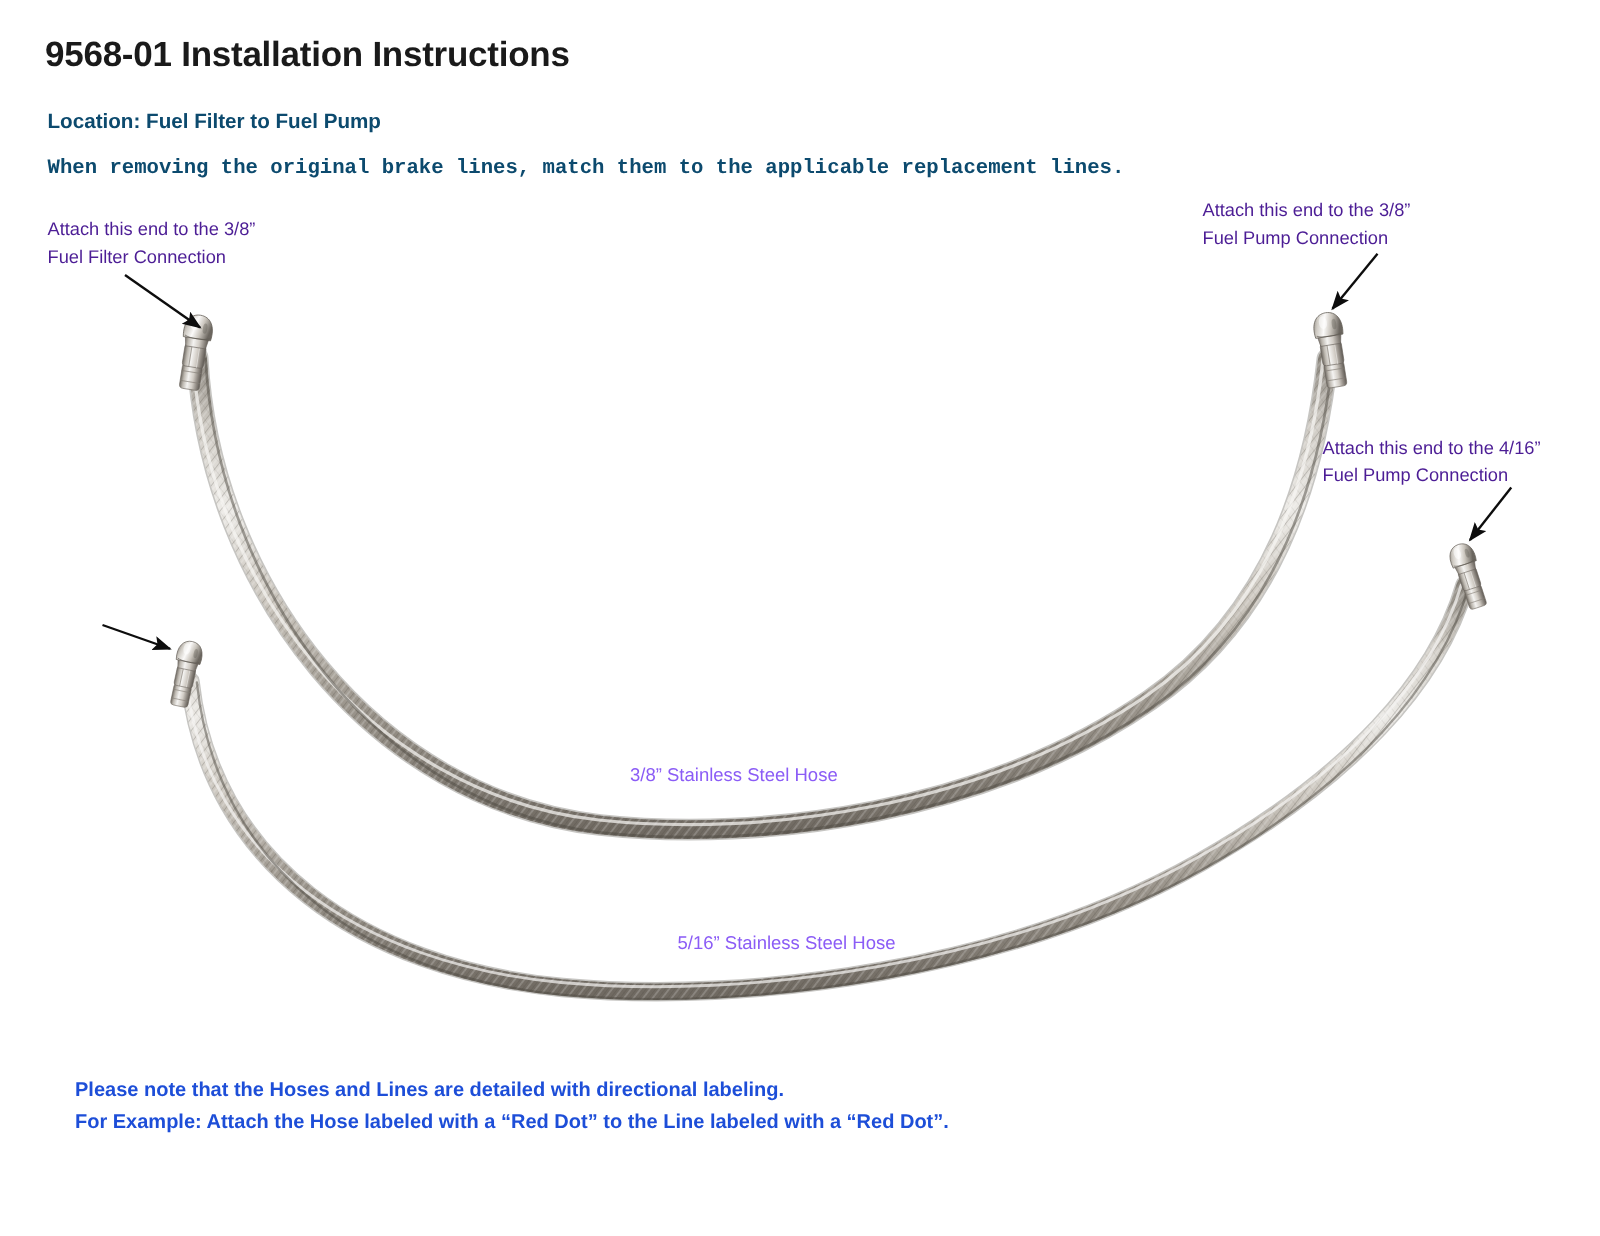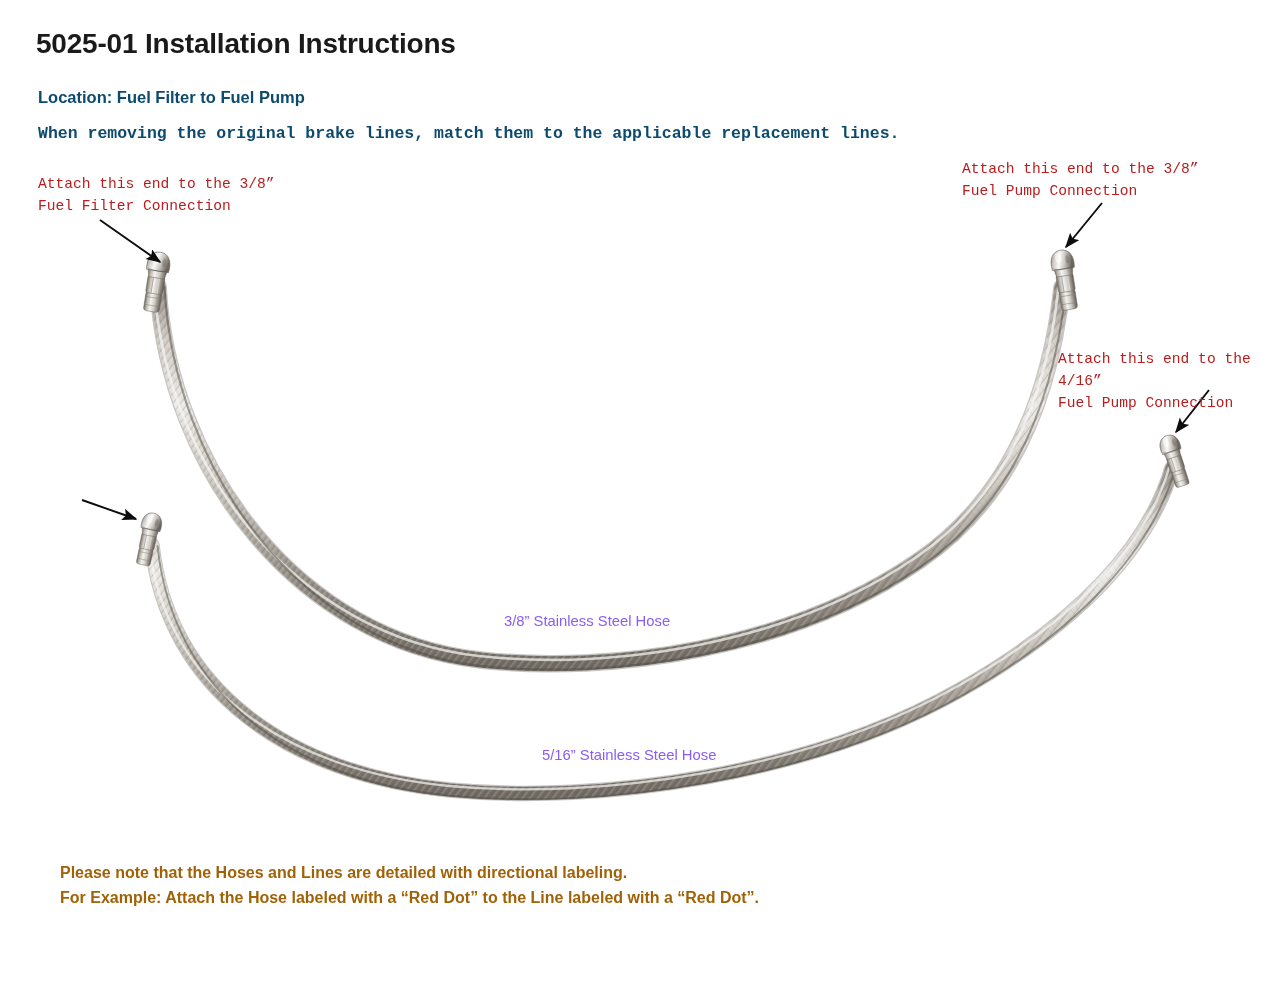--- a/index.html
+++ b/index.html
@@ -36,44 +36,43 @@
     color: #0c4a6e;
     white-space: nowrap;
   }
   #intro-1 { top: 88px; }
   #intro-2 { top: 124px; font-family: Liberation Mono, monospace; }
 
   .callout {
     position: absolute;
     font-size: 14.6px;
     line-height: 22px;
-    color: #b91c1c;
+    color: #4c1d95;
     white-space: pre-line;
-    font-family: Liberation Mono, monospace;
   }
   #callout-a { left: 38px;   top: 173px; }
   #callout-b { left: 962px;  top: 158px; }
   #callout-c { left: 1058px; top: 348px; }
   #callout-d { left: 38px;   top: 428px; }
 
   .hose-label {
     position: absolute;
     font-size: 14.8px;
     color: #8b5cf6;
     white-space: nowrap;
   }
   #label-hose-1 { left: 504px; top: 613px; }
   #label-hose-2 { left: 503px; top: 747px; margin-left: 39px; }
 
   .footer-line {
     position: absolute;
     left: 60px;
     font-size: 16px;
     font-weight: bold;
-    color: #a16207;
+    color: #1d4ed8;
     white-space: nowrap;
   }
   #footer-1 { top: 864px; }
   #footer-2 { top: 889px; }
 
   
   #artwork {
     position: absolute;
     left: 0; top: 0;
     width: 1280px;
@@ -177,21 +176,21 @@
     <g transform="translate(1171,449) rotate(-18) scale(0.88)">
       <use href="#fittingShape"></use>
     </g>
 
     <line x1="100" y1="220" x2="160" y2="262" stroke="#0d0d0d" stroke-width="1.9" marker-end="url(#arrowHead)"></line>
     <line x1="1102" y1="203" x2="1066" y2="247" stroke="#0d0d0d" stroke-width="1.9" marker-end="url(#arrowHead)"></line>
     <line x1="1209" y1="390" x2="1176" y2="432" stroke="#0d0d0d" stroke-width="1.9" marker-end="url(#arrowHead)"></line>
     <line x1="82" y1="500" x2="136" y2="519" stroke="#0d0d0d" stroke-width="1.9" marker-end="url(#arrowHead)"></line>
   </svg>
 
-  <div class="doc-title">5025-01 Installation Instructions</div>
+  <div class="doc-title">9568-01 Installation Instructions</div>
 
   <div class="intro-line" id="intro-1">Location: Fuel Filter to Fuel Pump</div>
   <div class="intro-line" id="intro-2">When removing the original brake lines, match them to the applicable replacement lines.</div>
 
   <div class="callout" id="callout-a">Attach this end to the 3/8”
 Fuel Filter Connection</div>
   <div class="callout" id="callout-b">Attach this end to the 3/8”
 Fuel Pump Connection</div>
   <div class="callout" id="callout-c">Attach this end to the 4/16”
 Fuel Pump Connection</div>

